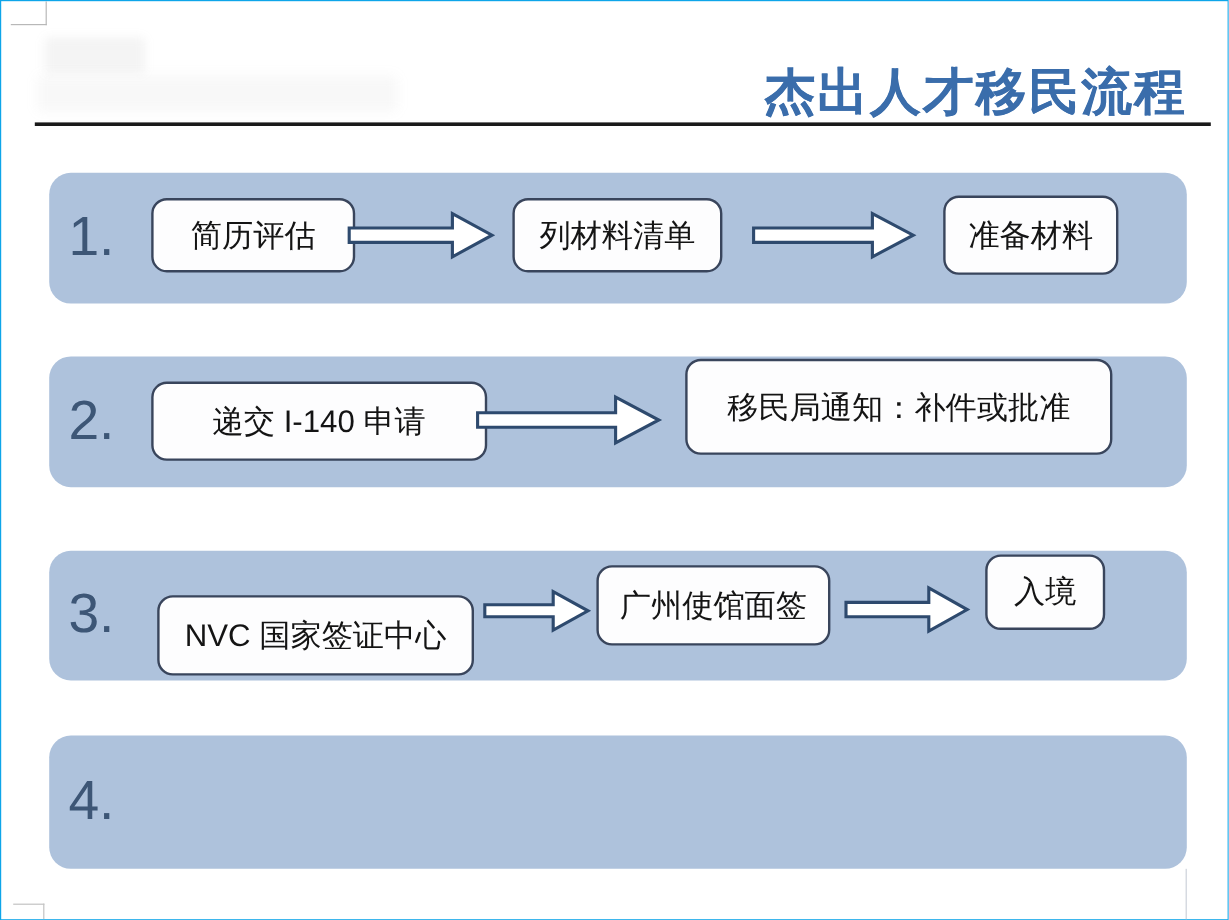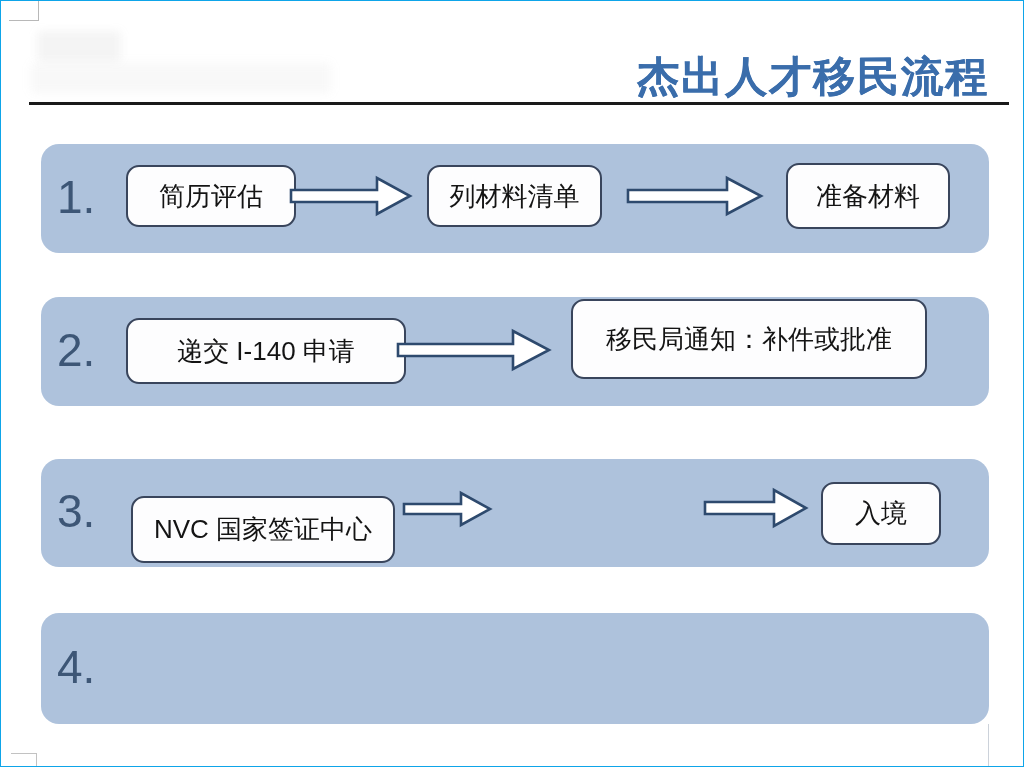--- a/index.html
+++ b/index.html
@@ -66,31 +66,31 @@
     box-sizing:border-box;
   }
   .arrow{position:absolute;display:block;}
   .arrow polygon{fill:#ffffff;stroke:var(--c-arrow-outline);stroke-width:2.6;stroke-linejoin:miter;}
 
   
   .b1-1{left:85px;top:21px;width:170px;height:62px;}
   .a1-1{left:248px;top:30px;}
   .b1-2{left:386px;top:21px;width:175px;height:62px;}
   .a1-2{left:585px;top:30px;}
-  .b1-3{left:745px;top:19px;width:164px;height:66px;}
+  .b1-3{left:745px;top:19px;width:146px;height:66px;}
   
   .b2-1{left:85px;top:21px;width:280px;height:66px;}
   .a2-1{left:355px;top:29px;}
   .b2-2{left:530px;top:2px;width:356px;height:80px;}
   
   .b3-1{left:90px;top:17px;width:264px;height:67px;margin-top:20px;}
   .a3-1{left:361px;top:30px;}
   .b3-2{left:456px;top:12px;width:195px;height:67px;}
   .a3-2{left:662px;top:27px;}
-  .b3-3{left:780px;top:23px;width:120px;height:63px;}
+  .b3-3{left:780px;top:3px;width:100px;height:63px;}
   
   .b4-1{left:90px;top:21px;width:403px;height:67px;}
 </style>
 </head>
 <body>
 
 <div class="page">
 
   <div class="corner-tl"></div>
   <div class="corner-bl"></div>
@@ -122,20 +122,21 @@
     </svg>
     <div class="box b2-2">移民局通知：补件或批准</div>
   </div>
 
   <div class="band band3">
     <div class="num">3.</div>
     <div class="box b3-1">NVC 国家签证中心</div>
     <svg class="arrow a3-1" width="91" height="40" viewBox="0 0 91 40">
       <polygon points="2,15 59,15 59,4 88,20 59,36 59,25 2,25"></polygon>
     </svg>
+    <div class="box b3-2">广州使馆面签</div>
     <svg class="arrow a3-2" width="106" height="44" viewBox="0 0 106 44">
       <polygon points="2,16 71,16 71,4 103,22 71,40 71,28 2,28"></polygon>
     </svg>
     <div class="box b3-3">入境</div>
   </div>
 
   <div class="band band4">
     <div class="num">4.</div>
   </div>
 

